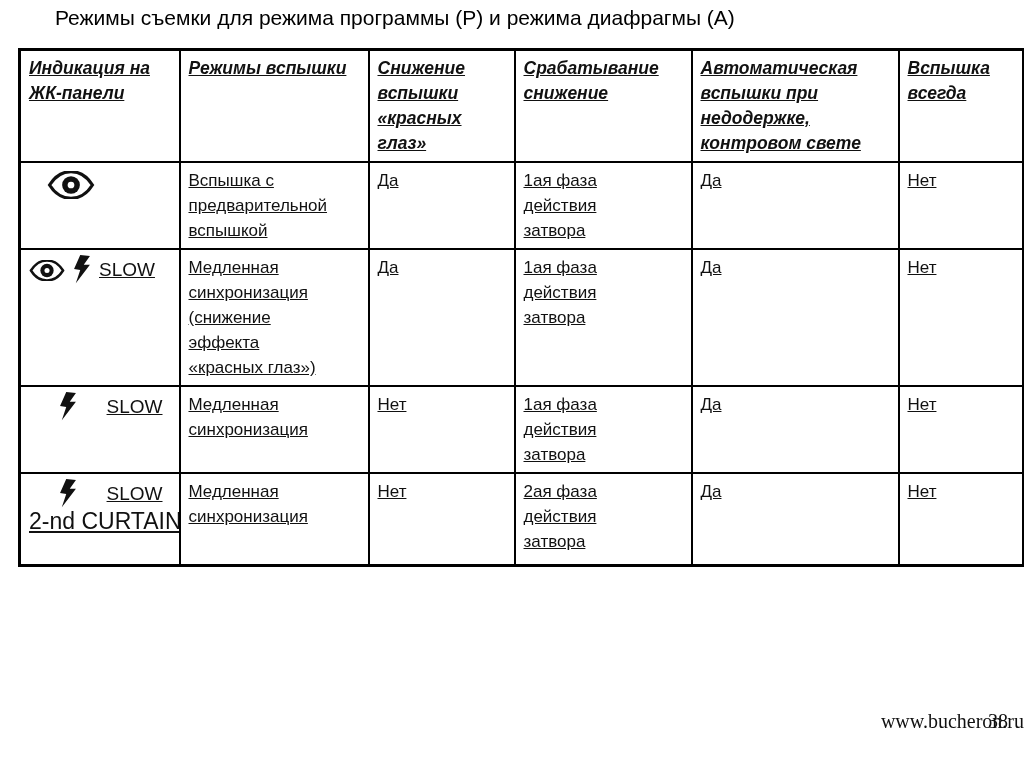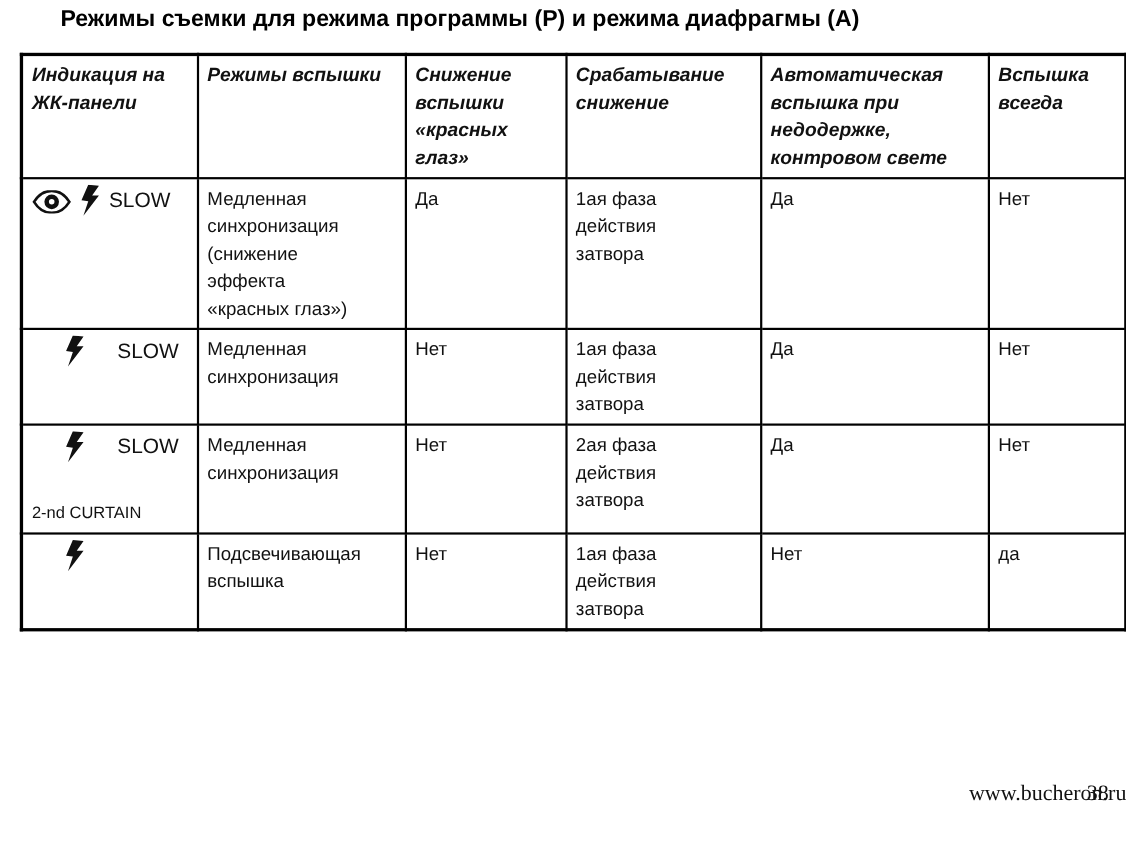--- a/index.html
+++ b/index.html
@@ -8,31 +8,32 @@
     width: 1024px; height: 768px;
     background: #ffffff;
     color: #111111;
     font-family: "Liberation Sans", sans-serif;
     overflow: hidden;
   }
   .doc-title {
     position: absolute;
     left: 55px; top: 6px;
     font-size: 21px;
-    font-weight: bold;
+    font-weight: normal;
     color: #000;
     white-space: nowrap;
   }
   table.flash-table {
     position: absolute;
     left: 18px; top: 48px;
     width: 1004px;
     border-collapse: collapse;
     table-layout: fixed;
     border: 3px solid #000;
+    text-decoration: underline;
   }
   .flash-table th, .flash-table td {
     border: 2px solid #000;
     vertical-align: top;
     padding: 5px 8px;
     font-size: 17px;
     line-height: 25px;
     color: #111;
     white-space: pre-line;
     overflow: hidden;
@@ -53,21 +54,21 @@
 
   td.ind-cell { padding: 5px 6px; white-space: normal; }
   .ind-line {
     display: flex;
     align-items: flex-start;
     gap: 8px;
     text-align: center;
   }
   .ind-label { font-size: 19px; line-height: 30px; white-space: nowrap; }
   .ind-label.push-right { margin-left: auto; padding-right: 10px; }
-  .ind-label2 { font-size: 15px; margin-top: 32px; padding-left: 2px; white-space: nowrap; }
+  .ind-label2 { font-size: 23px; margin-top: 0; padding-left: 2px; white-space: nowrap; }
   .icon { display: inline-block; flex: 0 0 auto; }
   .eye-lg { width: 48px; height: 28px; margin-left: 20px; margin-top: 3px; }
   .eye-sm { width: 36px; height: 21px; margin-top: 5px; margin-left: 2px; }
   .bolt   { width: 18px; height: 30px; }
   .bolt.indent { margin-left: 32px; }
   .plain-ind { font-size: 17px; padding-left: 2px; }
 
   .footer {
     position: absolute;
     left: 0; top: 710px;
@@ -113,28 +114,44 @@
       <th>Индикация на
 ЖК-панели</th>
       <th>Режимы вспышки</th>
       <th>Снижение
 вспышки
 «красных
 глаз»</th>
       <th>Срабатывание
 снижение</th>
       <th>Автоматическая
-вспышка при
+вспышки при
 недодержке,
 контровом свете</th>
       <th>Вспышка
 всегда</th>
     </tr>
 
 
+    <tr class="r-b">
+      <td class="ind-cell">
+        <svg class="icon eye-lg" viewBox="0 0 50 30">
+              <use href="#eye-shape"></use>
+            </svg>
+      </td>
+      <td>Вспышка с
+предварительной
+вспышкой</td>
+      <td>Да</td>
+      <td>1ая фаза
+действия
+затвора</td>
+      <td>Да</td>
+      <td>Нет</td>
+    </tr>
 
     <tr class="r-c">
       <td class="ind-cell">
         <div class="ind-line">
           <svg class="icon eye-sm" viewBox="0 0 50 30">
                 <use href="#eye-shape"></use>
               </svg>
           <svg class="icon bolt" viewBox="0 0 20 34">
                 <use href="#bolt-shape"></use>
               </svg>
@@ -186,35 +203,20 @@
       <td>Медленная
 синхронизация</td>
       <td>Нет</td>
       <td>2ая фаза
 действия
 затвора</td>
       <td>Да</td>
       <td>Нет</td>
     </tr>
 
-    <tr class="r-f">
-      <td class="ind-cell">
-        <svg class="icon bolt indent" viewBox="0 0 20 34">
-              <use href="#bolt-shape"></use>
-            </svg>
-      </td>
-      <td>Подсвечивающая
-вспышка</td>
-      <td>Нет</td>
-      <td>1ая фаза
-действия
-затвора</td>
-      <td>Нет</td>
-      <td>да</td>
-    </tr>
   </tbody>
     </table>
 
   <div class="footer">
     <span class="footer-url">www.bucheron.ru</span>
     <span class="footer-page">38</span>
   </div>
 
 </div>
 

